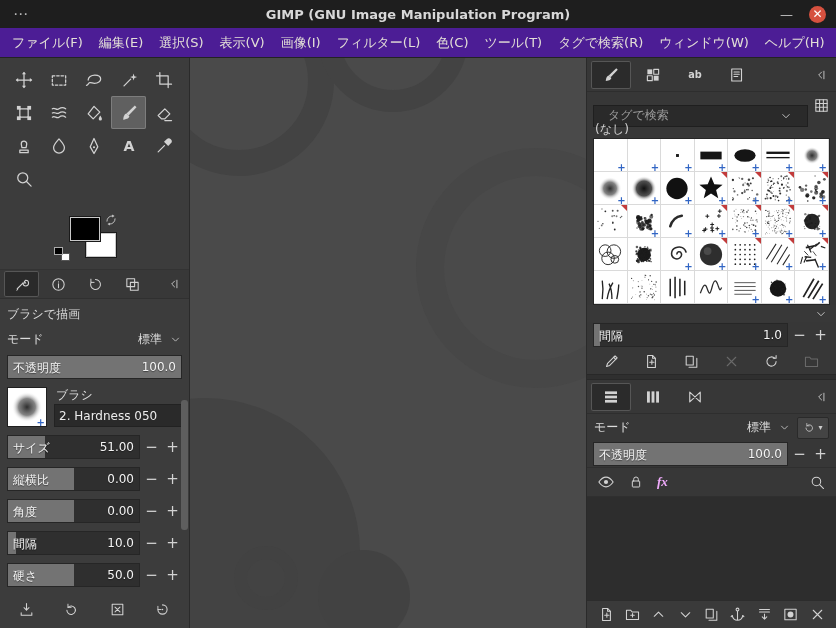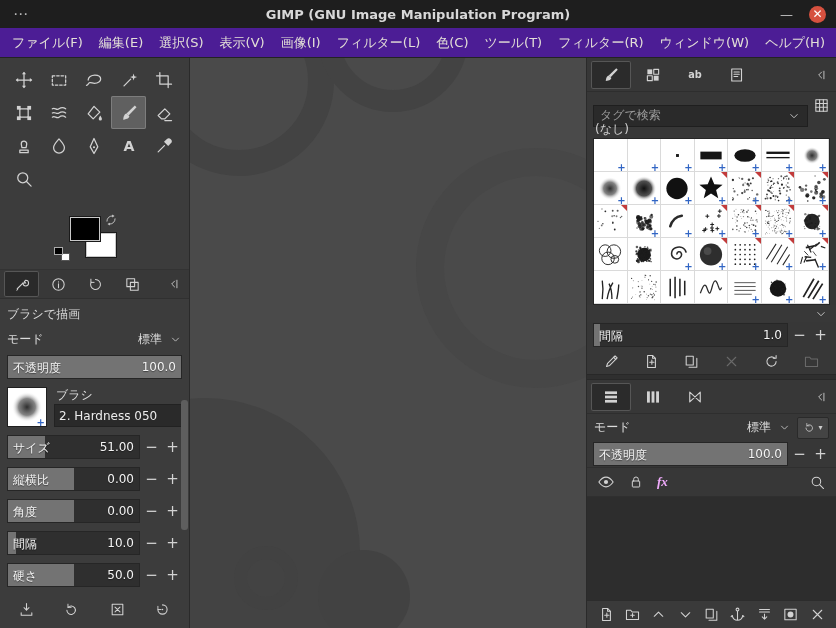--- a/index.html
+++ b/index.html
@@ -72,21 +72,21 @@
   .w2 { left: 128px; top: -96px; width: 150px; height: 150px; border: 22px solid #434343; }
   .w3 { left: -140px; bottom: -80px; width: 310px; height: 310px; background: #434343; }
   .w4 { left: 44px; bottom: 18px; width: 64px; height: 64px; border: 13px solid #424242; }
   .w5 { left: 128px; bottom: -14px; width: 92px; height: 92px; background: #424242; }
   .w6 { right: -70px; top: 90px; width: 240px; height: 240px; border: 28px solid #474747; }
   
   .rd-tabs { height: 34px; display: flex; align-items: center; gap: 2px; padding: 2px 4px; background: #373737; border-bottom: 1px solid #2e2e2e; }
   .rtab { width: 40px; height: 28px; display: flex; align-items: center; justify-content: center; border-radius: 2px; }
   .rtab.active { background: #2b2b2b; box-shadow: inset 0 0 0 1px #565656; }
   .search-row { display: flex; align-items: center; gap: 5px; padding: 2px 6px; height: 26px; }
-  .search-entry { flex: 1; height: 22px; background: #2a2a2a; border: 1px solid #1f1f1f; display: flex; align-items: center; padding: 0 6px; gap: 4px; margin-top: 21px; }
+  .search-entry { flex: 1; height: 22px; background: #2a2a2a; border: 1px solid #1f1f1f; display: flex; align-items: center; padding: 0 14px; gap: 4px; margin-top: 21px; }
   .search-ph { flex: 1; color: #9b9b9b; }
   .tag-label { padding: 3px 8px; height: 20px; color: #d2d2d2; font-size: 12px; }
   .brush-grid { margin: 0 6px; display: grid; grid-template-columns: repeat(7, 1fr); background: #fff; border: 1px solid #262626; }
   .bcell { height: 33px; background: #fff; border-right: 1px solid #dadada; border-bottom: 1px solid #dadada; position: relative; display: flex; align-items: center; justify-content: center; overflow: hidden; }
   .bplus { position: absolute; right: 1px; bottom: -2px; color: #3165c4; font-size: 10px; font-weight: bold; line-height: 1; }
   .bred { position: absolute; right: 0; top: 0; width: 0; height: 0; border-top: 6px solid #c23b3b; border-left: 6px solid transparent; }
   .expander { height: 17px; display: flex; align-items: center; justify-content: flex-end; padding-right: 8px; background: #383838; }
   .spacing-row { display: flex; align-items: center; gap: 2px; height: 26px; padding: 1px 6px; }
   .spacing-row .srow { flex: 1; }
   .actions-row { display: flex; align-items: center; justify-content: space-between; padding: 0 12px; height: 26px; }
@@ -134,21 +134,21 @@
 
   <div class="menubar" id="menubar">
       <div class="menu-item">ファイル(F)</div>
       <div class="menu-item">編集(E)</div>
       <div class="menu-item">選択(S)</div>
       <div class="menu-item">表示(V)</div>
       <div class="menu-item">画像(I)</div>
       <div class="menu-item">フィルター(L)</div>
       <div class="menu-item">色(C)</div>
       <div class="menu-item">ツール(T)</div>
-      <div class="menu-item">フィルター(R)</div>
+      <div class="menu-item">タグで検索(R)</div>
       <div class="menu-item">ウィンドウ(W)</div>
       <div class="menu-item">ヘルプ(H)</div>
     </div>
 
   <div class="main">
 
     <div class="left-dock">
       <div class="tools" id="tools">
           <div class="tool">
             <svg class="icon" width="20" height="20" viewBox="0 0 24 24">

